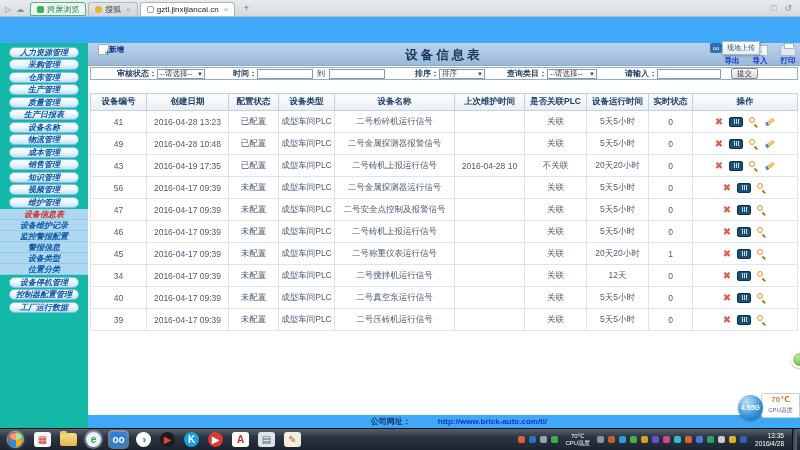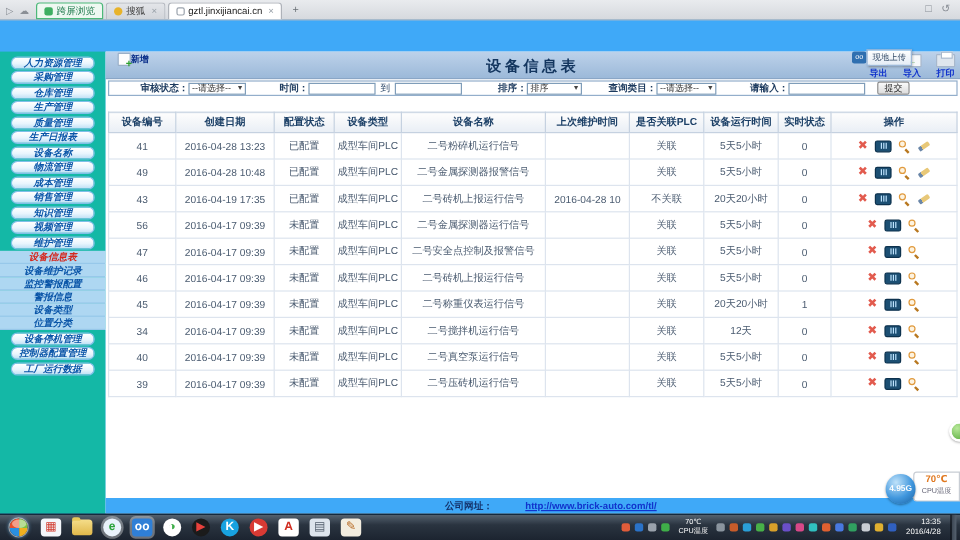--- a/index.html
+++ b/index.html
@@ -130,21 +130,21 @@
   
   #pagination { height:18px; flex:none; display:flex; align-items:center; font-size:8.5px;
     color:#444; white-space:nowrap; }
   .pg-btn { border:1px solid #a0a8b4; background:#f2f5f8; padding:1px 5px; color:#223; }
   .pg-plain { color:#555; }
 
   
   #footer { position:absolute; left:0; right:0; bottom:0; height:13px; background:#3fa9f8;
     display:flex; align-items:center; justify-content:center; font-size:8px;
     color:#14336b; font-weight:bold; white-space:nowrap; }
-  #site-url { color:#1133cc; text-decoration:underline; margin-left:3px; font-weight:bold;padding-left:24px; }
+  #site-url { color:#1133cc; margin-left:3px; font-weight:bold;padding-left:24px; }
   #site-label { margin-left:30px; }
 
   
   #green-badge { position:absolute; right:-8px; top:308px; width:17px; height:17px;
     border-radius:50%; background:radial-gradient(circle at 35% 30%,#b8e89a,#53a838);
     border:2px solid #fff; box-shadow:0 1px 2px rgba(0,0,0,.3); z-index:6; }
   #mem-ball { position:absolute; right:37px; top:352px; width:25px; height:25px; border-radius:50%;
     background:radial-gradient(circle at 35% 28%,#bfe2fa,#3f96dd 55%,#1a5f9e);
     color:#fff; font-size:7px; font-weight:bold; display:flex; align-items:center;
     justify-content:center; box-shadow:0 1px 2px rgba(0,0,0,.35); z-index:7; }

